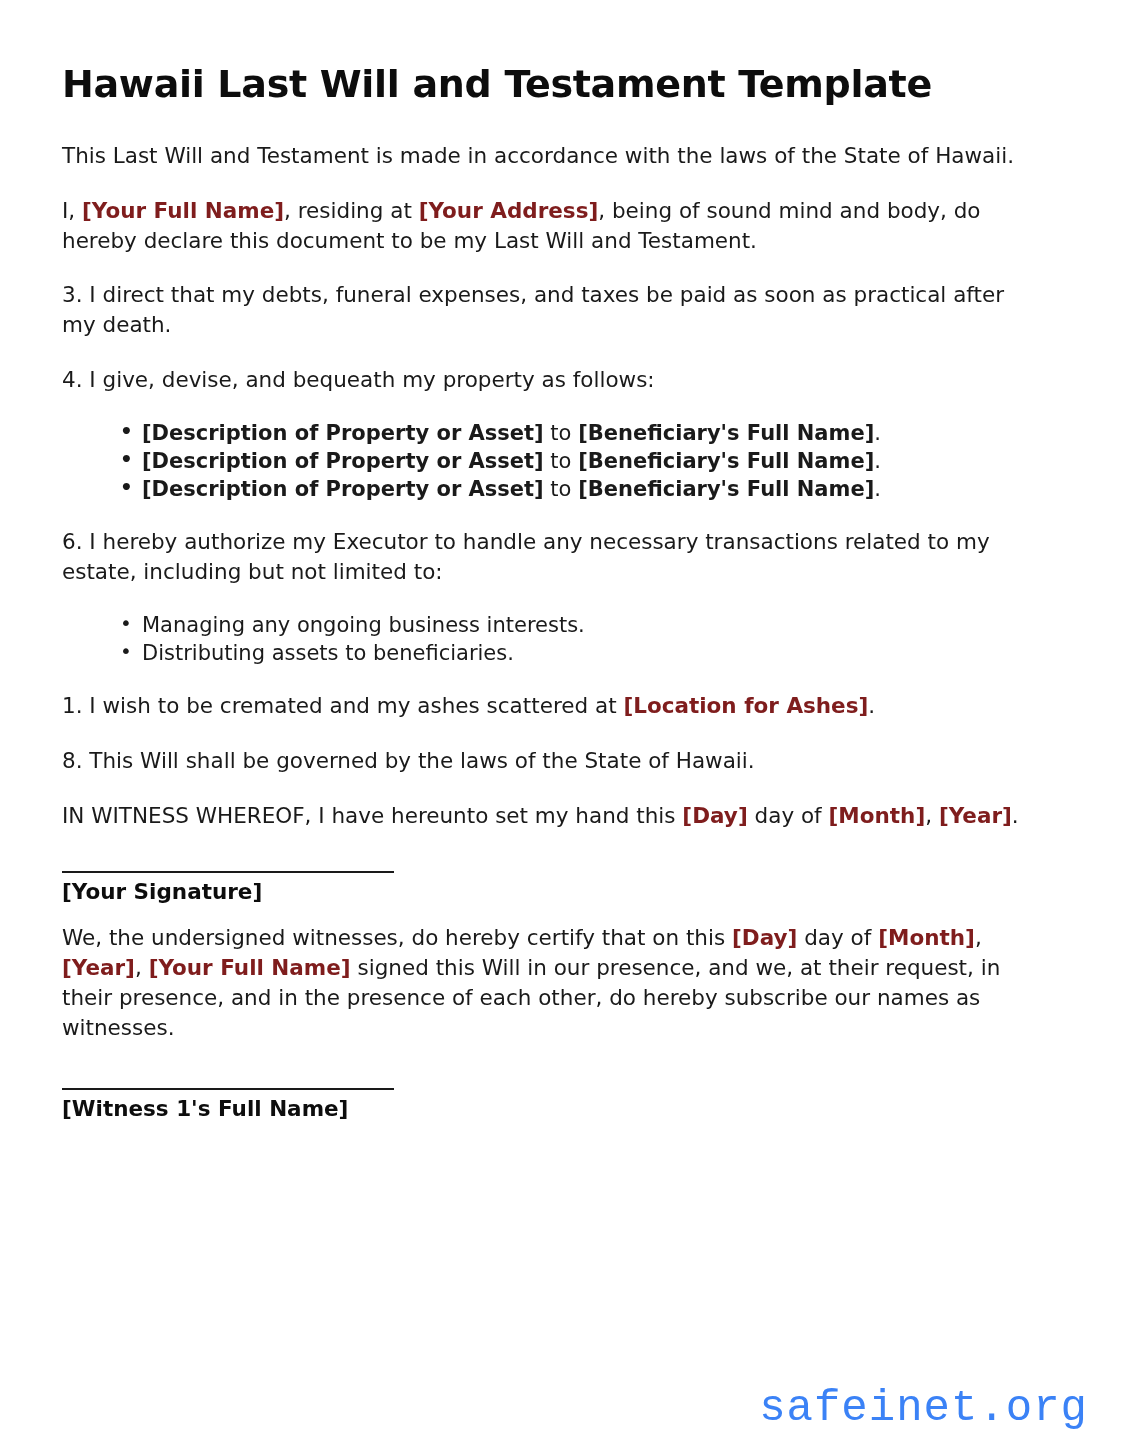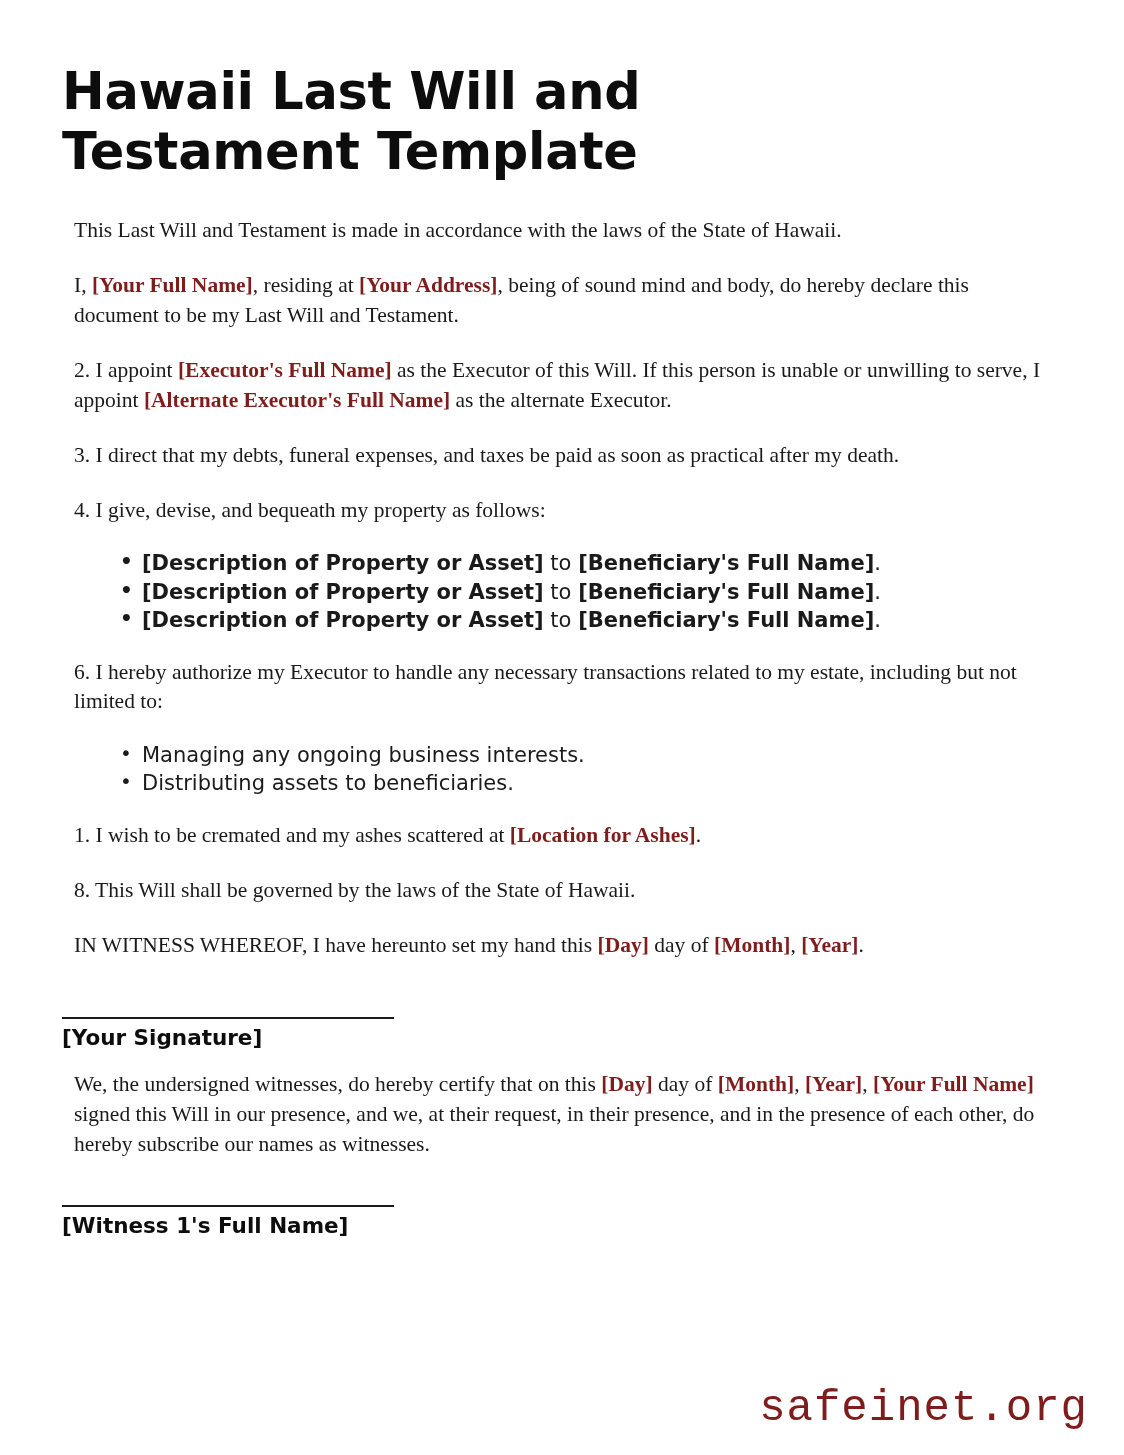--- a/index.html
+++ b/index.html
@@ -17,35 +17,34 @@
   }
   .page {
     position: relative;
     width: 1124px;
     height: 1455px;
     box-sizing: border-box;
     padding: 62px 62px 0 62px;
     background: #ffffff;
   }
   .doc-title {
-    font-size: 51px;
+    font-size: 38px;
     line-height: 1.18;
     font-weight: bold;
     letter-spacing: -0.3px;
     margin: 0 0 34px 0;
     color: #0d0d0d;
     max-width: 880px;
   }
   p.para {
     font-size: 21.5px;
     line-height: 1.39;
-    margin: 0 0 25px 12px;
+    margin: 0 0 25px 0;
     color: #1a1a1a;
     max-width: 982px;
-    font-family: Liberation Serif, serif;
   }
   p.para:last-child { margin-bottom: 0; }
   b, .b {
     font-weight: bold;
     color: #7f1d1d;
   }
   ul.doc-list {
     margin: 0 0 25px 0;
     padding: 0 0 0 58px;
     list-style: none;
@@ -68,21 +67,21 @@
     line-height: 1.24;
     color: #1a1a1a;
   }
   ul.doc-list.bold-items li {
     font-weight: bold;
   }
   ul.doc-list.bold-items li .plain {
     font-weight: normal;
   }
   .sig-block {
-    margin: 56px 0 0 0;
+    margin: 40px 0 0 0;
   }
   .sig-rule {
     width: 332px;
     height: 0;
     border-top: 2px solid #1a1a1a;
     margin: 0 0 6px 0;
   }
   .sig-label {
     font-size: 21.5px;
     line-height: 1.25;
@@ -94,38 +93,37 @@
     margin-top: 45px;
   }
   .spacer-sig { height: 18px; }
   .watermark {
     position: absolute;
     right: 36px;
     bottom: 22px;
     font-family: "Liberation Mono", "DejaVu Sans Mono", monospace;
     font-size: 44px;
     letter-spacing: 1px;
-    color: #7f1d1d;
+    color: #3b82f6;
     user-select: none;
     white-space: nowrap;
   }
 </style>
 </head>
 <body>
 
 <div class="page">
 
   <h1 class="doc-title">Hawaii Last Will and Testament Template</h1>
 
   <p class="para">This Last Will and Testament is made in accordance with the laws of the State of Hawaii.</p>
 
   <p class="para"><span>I, </span><b>[Your Full Name]</b><span>, residing at </span><b>[Your Address]</b><span>, being of sound mind and body, do hereby declare this document to be my Last Will and Testament.</span></p>
 
 
-  <p class="para"><span>2. I appoint </span><b>[Executor's Full Name]</b><span> as the Executor of this Will. If this person is unable or unwilling to serve, I appoint </span><b>[Alternate Executor's Full Name]</b><span> as the alternate Executor.</span></p>
 
   <p class="para">3. I direct that my debts, funeral expenses, and taxes be paid as soon as practical after my death.</p>
 
   <p class="para">4. I give, devise, and bequeath my property as follows:</p>
 
   <ul class="doc-list bold-items">
     <li><span>[Description of Property or Asset]</span><span class="plain"> to </span><span>[Beneficiary's Full Name]</span><span class="plain">.</span></li>
     <li><span>[Description of Property or Asset]</span><span class="plain"> to </span><span>[Beneficiary's Full Name]</span><span class="plain">.</span></li>
     <li><span>[Description of Property or Asset]</span><span class="plain"> to </span><span>[Beneficiary's Full Name]</span><span class="plain">.</span></li>
   </ul>

